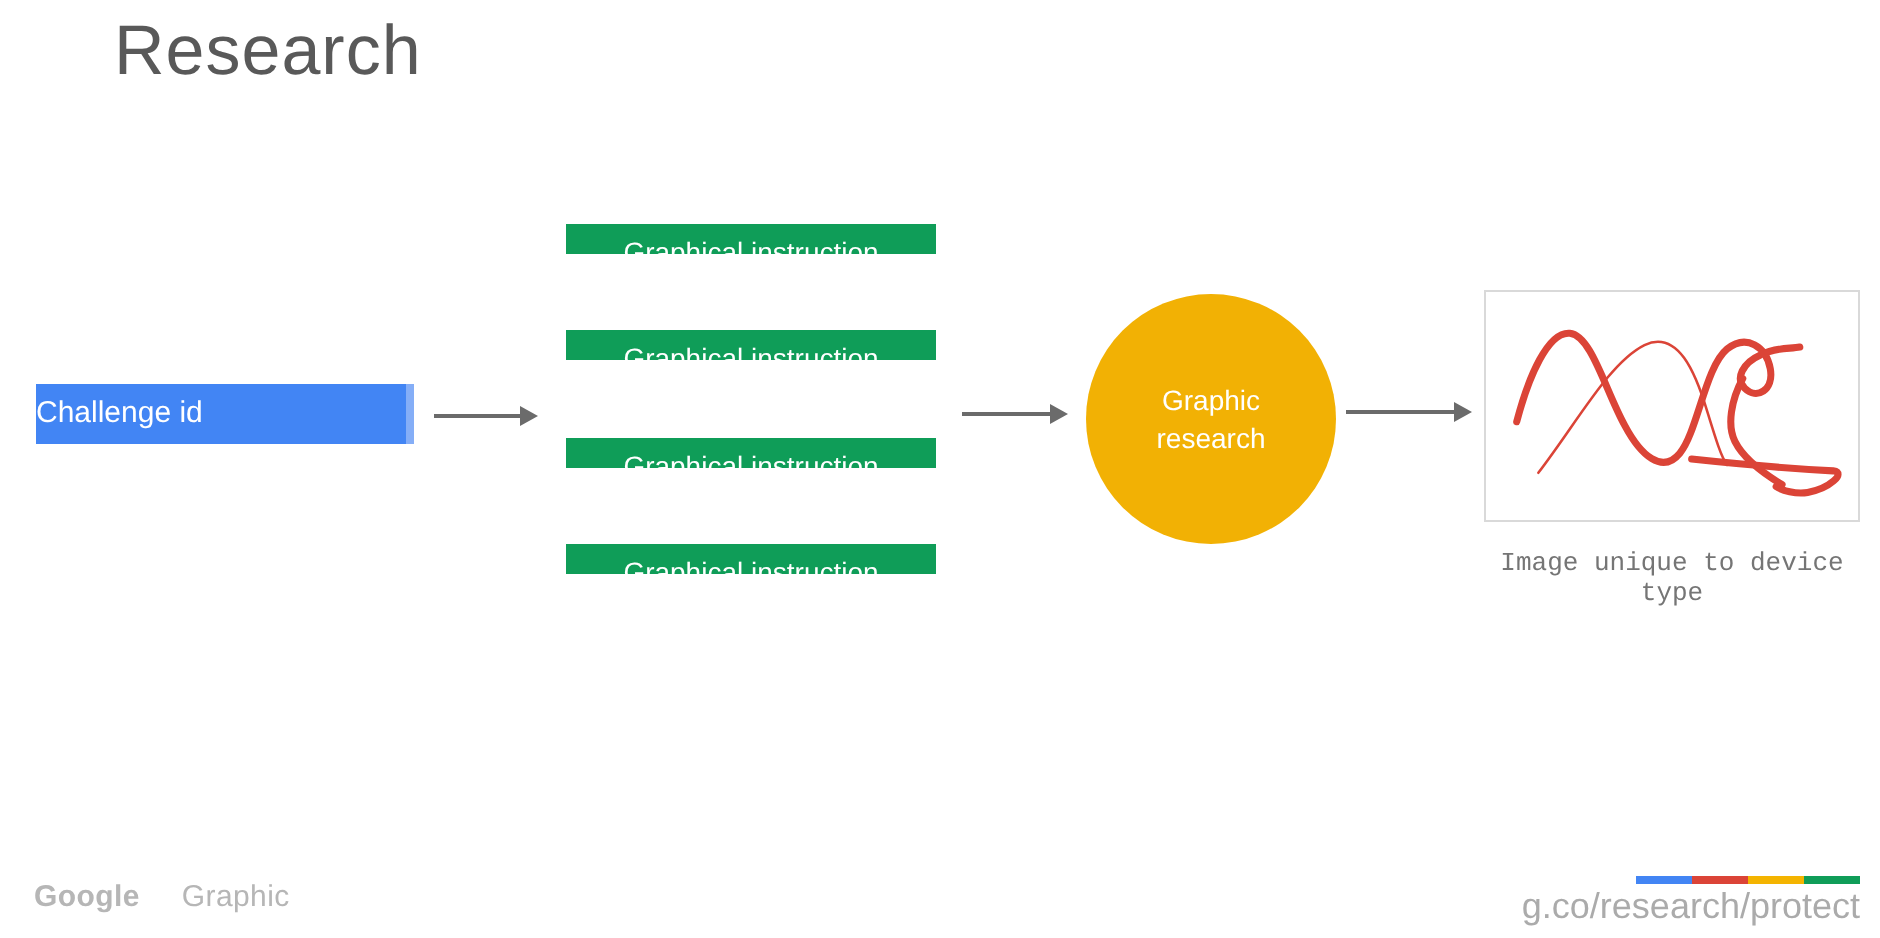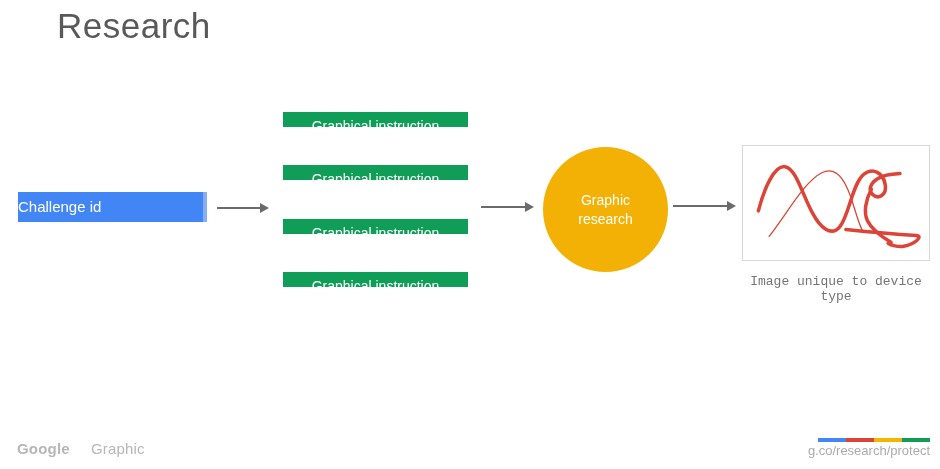--- a/index.html
+++ b/index.html
@@ -52,21 +52,21 @@
   
   .brand{
     position:absolute;left:17px;top:440px;font-size:15px;color:var(--footer);
     letter-spacing:.2px;
   }
   .brand .g{font-weight:700;margin-right:21px;}
   .brand .r{font-weight:400;}
   .bar{position:absolute;left:818px;top:438px;width:112px;height:4px;display:flex;}
   .bar span{flex:1 1 0;height:4px;display:block;}
   .link{
-    position:absolute;right:10px;top:443px;font-size:13px;color:#ababab;text-align:right;
+    position:absolute;right:10px;top:443px;font-size:18px;color:#ababab;text-align:right;
   }
 </style>
 </head>
 <body>
 
 <div class="slide">
 
   <div class="title">Research</div>
 
   <div class="challenge">

